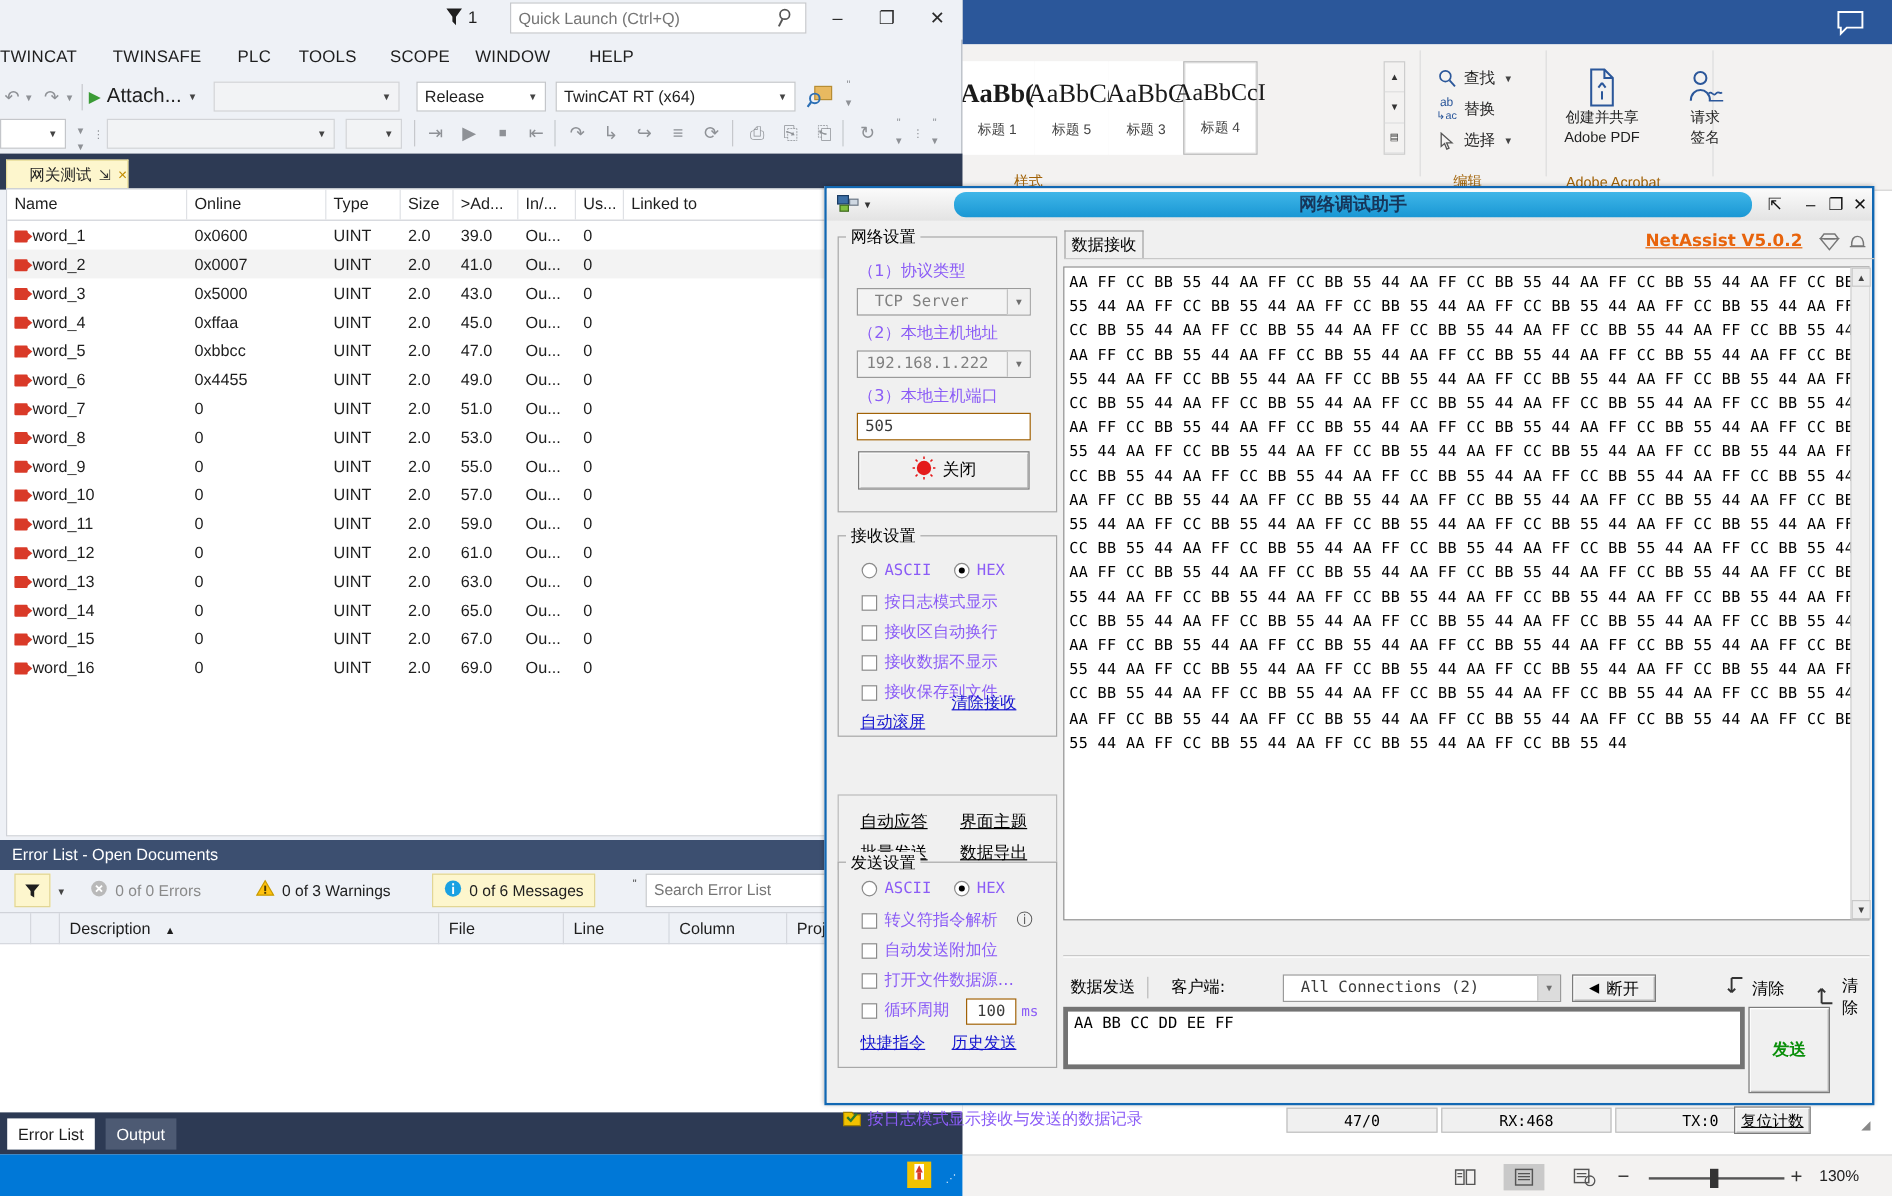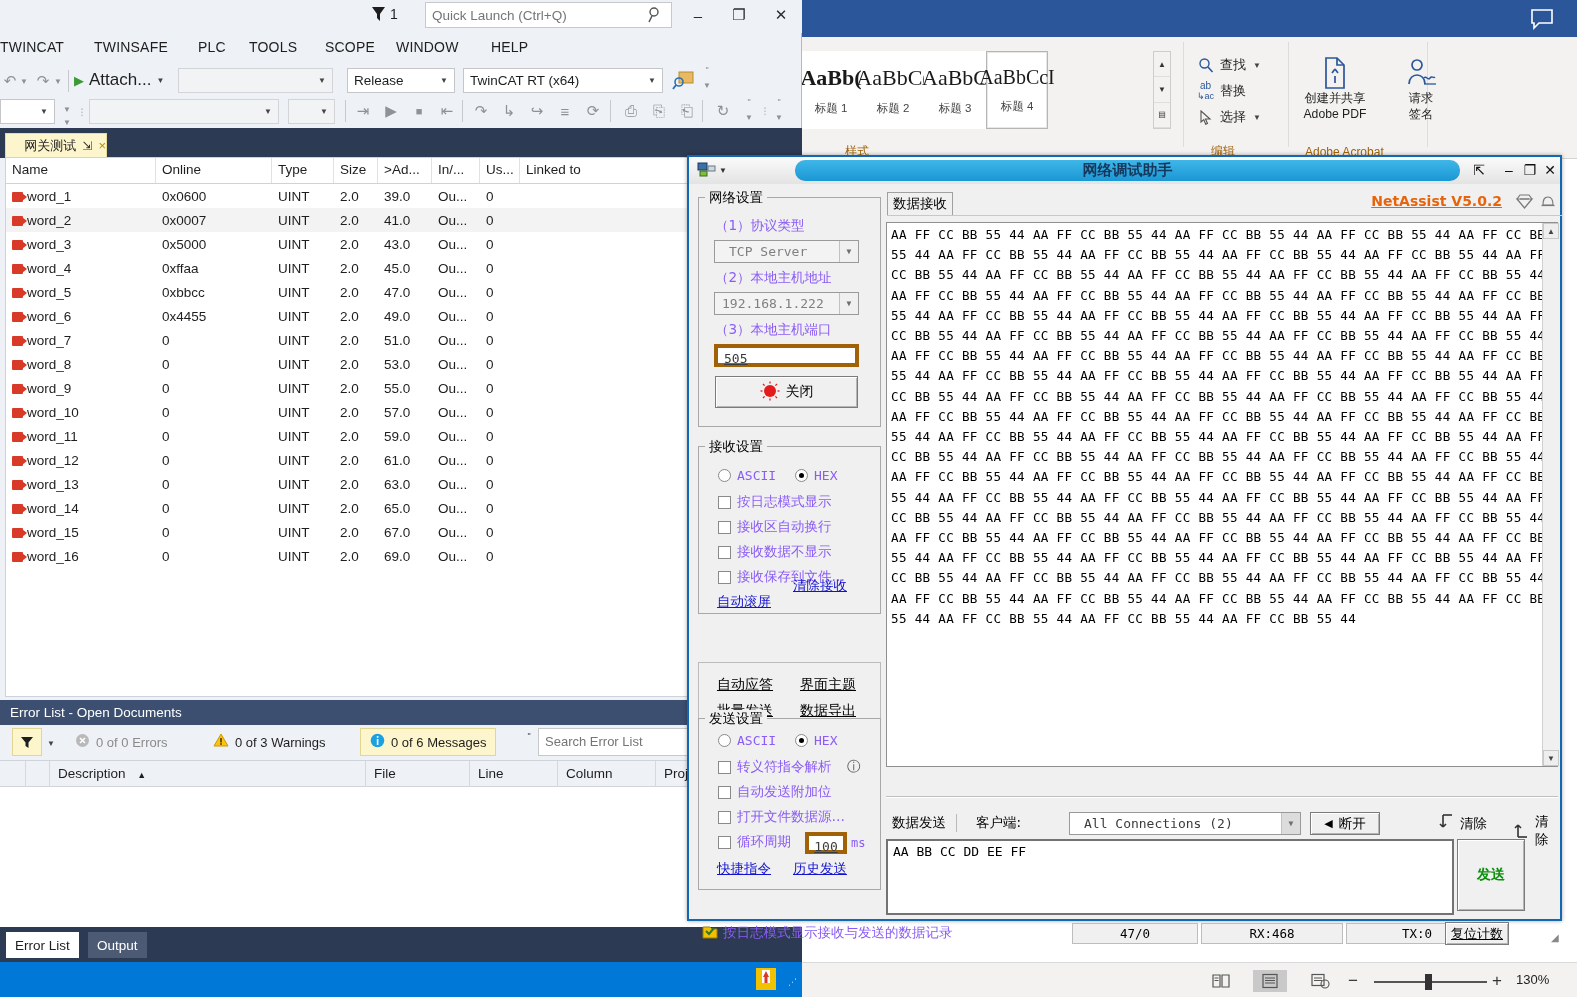--- a/index.html
+++ b/index.html
@@ -144,23 +144,23 @@
       color:#000; font-family:"DejaVu Sans", sans-serif;}
 
   .na-label { position:absolute; font-size:13.5px; color:#8b5cf6; font-family:"DejaVu Sans", sans-serif;}
   .na-combo { position:absolute; height:23px; background:#fff; border:1px solid #9a9a9a;
       display:flex; align-items:center; font-size:13px; color:#3b3b3b;
       font-family:"DejaVu Sans Mono", monospace;}
   .na-combo.dis { background:#f3f3f3; color:#808080; }
   .na-combo .txt { padding-left:7px; flex:1; overflow:hidden; white-space:nowrap;}
   .na-combo .drop { width:19px; height:21px; background:#f0f0f0; border-left:1px solid #c2c2c2;
       display:flex; align-items:center; justify-content:center; font-size:8px; color:#6f6f6f;}
-  .na-input { position:absolute; height:23px; background:#fff; border:4px solid #a16207;
+  .na-input { position:absolute; height:23px; background:#fff; border:1px solid #a16207;
       font-size:13px; color:#3b3b3b; font-family:"DejaVu Sans Mono", monospace;
-      padding-left:6px; line-height:21px;text-decoration:underline;}
+      padding-left:6px; line-height:21px;}
 
   .na-btn { position:absolute; background:#f0f0f0; border:1px solid #7b7b7b;
       display:flex; align-items:center; justify-content:center; gap:6px;
       font-size:14px; color:#000; font-family:"DejaVu Sans", sans-serif;
       box-shadow: inset 1px 1px 0 #fff, inset -1px -1px 0 #b5b5b5;}
 
   .radio { position:absolute; width:13px; height:13px; border-radius:50%;
       border:1px solid #8a8a8a; background:#fff;}
   .radio.on:after { content:""; position:absolute; left:3px; top:3px; width:5px; height:5px;
       border-radius:50%; background:#000;}
@@ -182,22 +182,22 @@
   #na-recv { position:absolute; left:197px; top:38px; width:672px; height:545px;
       background:#fff; border:1px solid #8f8f8f; overflow:hidden;}
   #na-recv-text { position:absolute; left:4px; top:2px; width:640px;
       font-family:"DejaVu Sans Mono", monospace; font-size:12.6px; line-height:20.2px;
       color:#000; letter-spacing:.3px; white-space:pre;}
   .vscroll { position:absolute; width:16px; background:#f0f0f0; border-left:1px solid #d0d0d0;}
   .vscroll .arw { width:16px; height:16px; display:flex; align-items:center; justify-content:center;
       font-size:8px; color:#444; background:#eee; border:1px solid #c8c8c8;}
 
   #na-send-hdr { position:absolute; left:197px; top:628px; width:672px; height:27px;}
-  #na-send-area { position:absolute; left:197px; top:655px; width:568px; height:76px;
-      background:#fff; border:2px solid #737373;}
+  #na-send-area { position:absolute; left:197px; top:655px; width:568px; height:52px;
+      background:#fff; border:4px solid #737373;}
   #na-send-btn { position:absolute; left:768px; top:655px; width:68px; height:72px;}
   #na-statusbar { position:absolute; left:2px; top:736px; width:867px; height:26px;}
   .sb-cell { position:absolute; top:739px; height:21px; border:1px solid #bdbdbd;
       background:#f0f0f0; display:flex; align-items:center; justify-content:center;
       font-family:"DejaVu Sans Mono", monospace; font-size:12.5px; color:#000;}
 </style>
 </head>
 <body>
 
 <div class="abs" id="word-app">
@@ -214,21 +214,21 @@
   <div class="ribbon-sep" style="left:1288px;"></div>
   <div class="ribbon-sep" style="left:1427px;"></div>
 
   <div class="style-gallery">
     <div class="style-item">
       <span class="aabb b">AaBb(</span>
       <span class="slabel">标题 1</span>
     </div>
     <div class="style-item">
       <span class="aabb">AaBbC(</span>
-      <span class="slabel">标题 2</span>
+      <span class="slabel">标题 5</span>
     </div>
     <div class="style-item">
       <span class="aabb">AaBbC</span>
       <span class="slabel">标题 3</span>
     </div>
     <div class="style-item sel">
       <span class="aabb" style="font-size:20px">AaBbCcI</span>
       <span class="slabel">标题 4</span>
     </div>
   </div>

